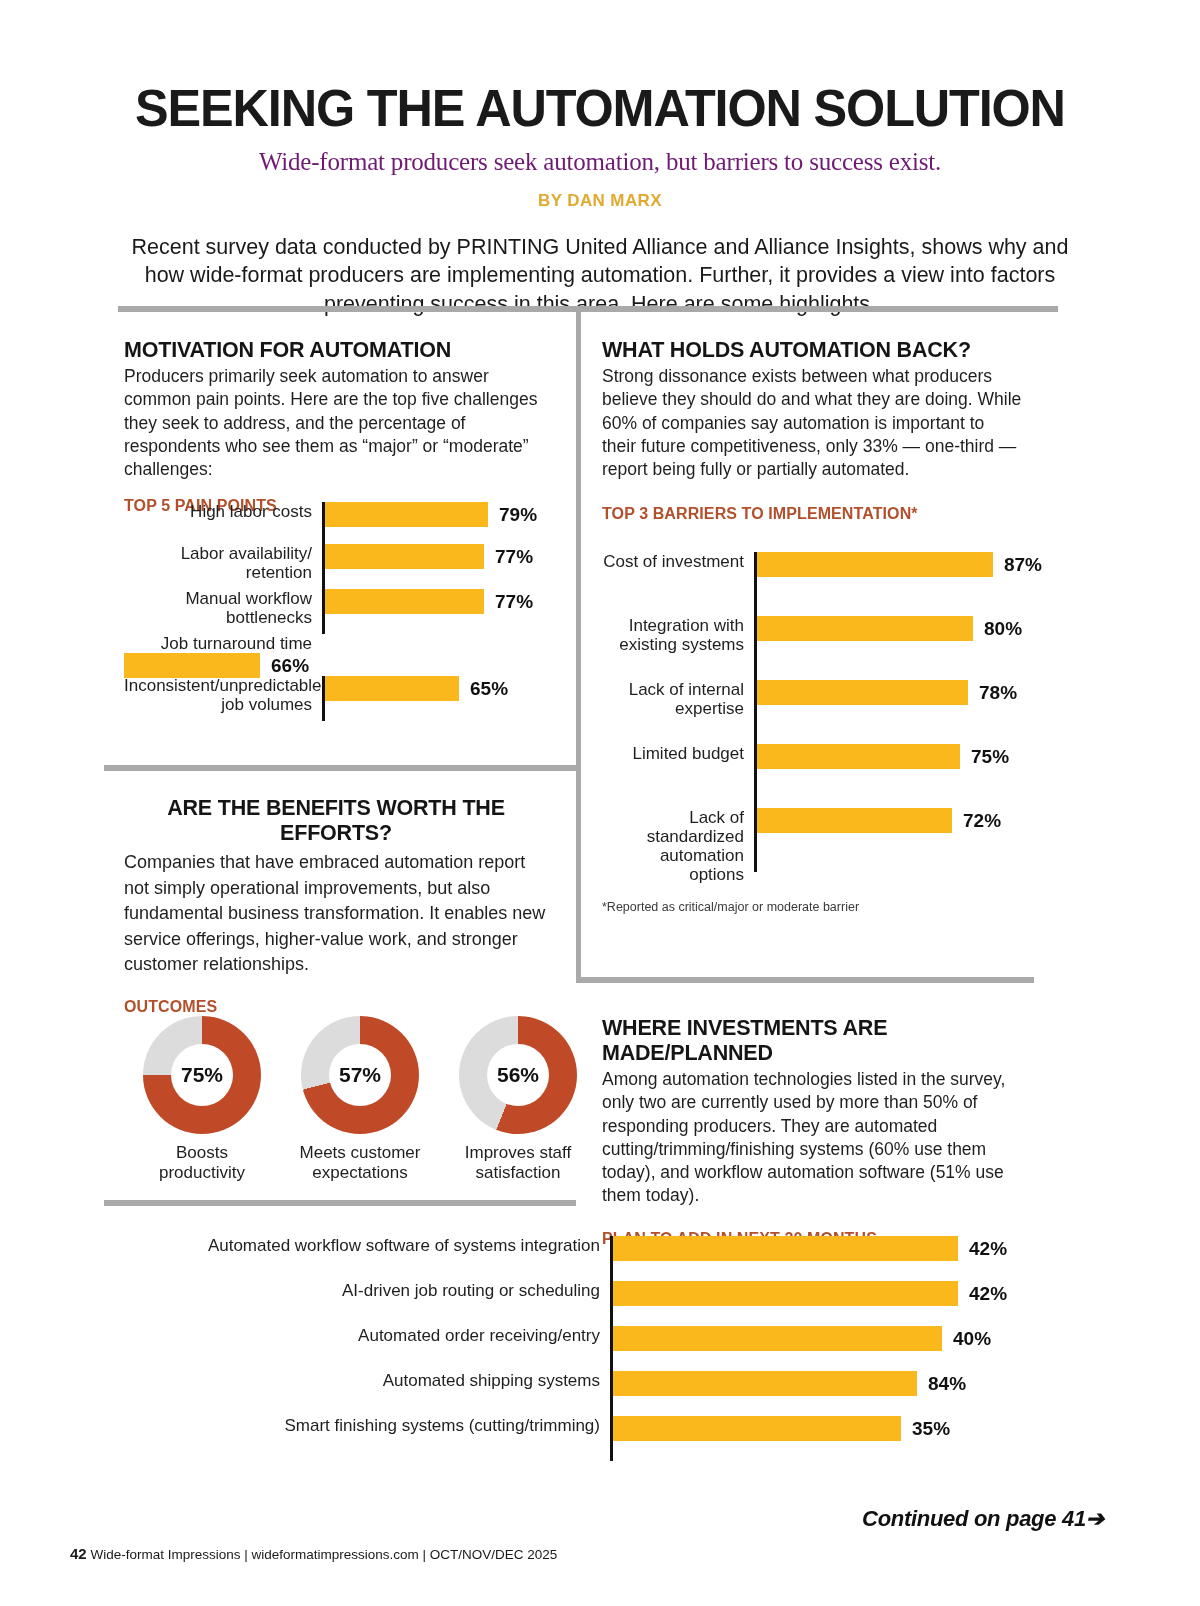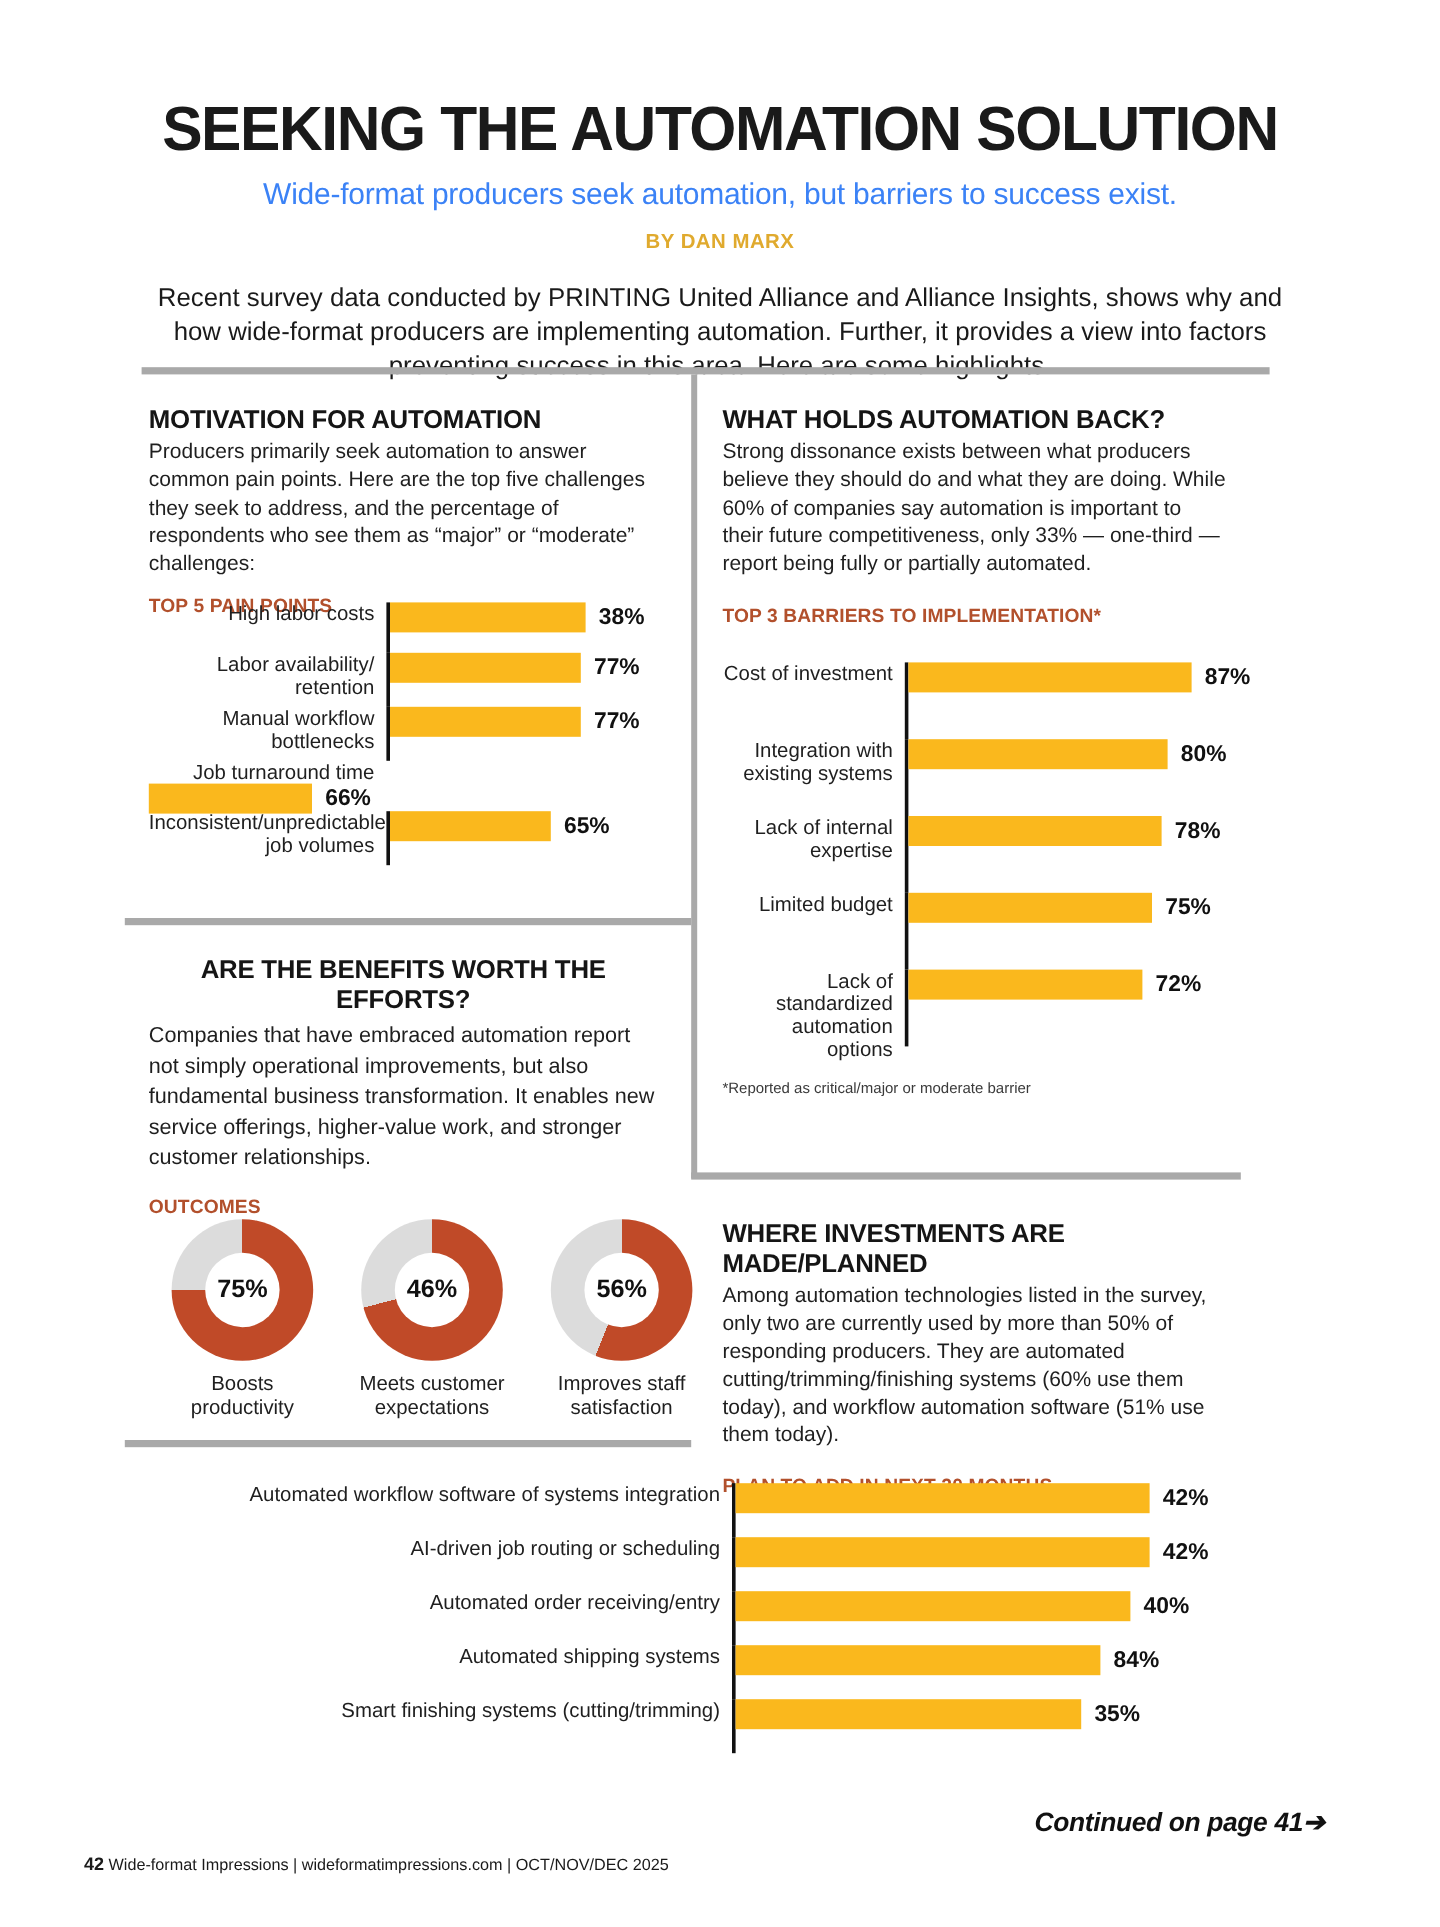--- a/index.html
+++ b/index.html
@@ -28,23 +28,24 @@
     font-weight: bold;
     font-size: 52px;
     letter-spacing: -1.2px;
     color: #1a1a1a;
     margin: 78px 0 0 0;
     transform: scaleX(0.97);
   }
   .subhead {
     text-align: center;
     font-size: 25px;
-    color: #3b82f6;
+    color: #701a75;
     margin: 10px 0 0 0;
     letter-spacing: -0.2px;
+    font-family: Liberation Serif, serif;
   }
   .byline {
     text-align: center;
     font-size: 17px;
     font-weight: bold;
     color: #e0aa2e;
     letter-spacing: 0.4px;
     margin: 15px 0 0 0;
   }
   .deck {
@@ -207,21 +208,21 @@
   <p class="sec-body">Producers primarily seek automation to answer common pain points. Here are the top five challenges they seek to address, and the percentage of respondents who see them as “major” or “moderate” challenges:</p>
   <div class="kicker" style="margin-top:16px;">TOP 5 PAIN POINTS</div>
 </div>
 
 <div class="barchart" style="position:absolute; left:124px; top:502px; width:440px;">
   <div class="bar-row" style="height:42px;">
     <div class="bar-label" style="width:198px;">High labor costs</div>
     <div class="bar-axis"></div>
     <div class="bar-track">
       <div class="bar-fill" style="width:163px;"></div>
-      <div class="bar-value">38%</div>
+      <div class="bar-value">79%</div>
     </div>
   </div>
   <div class="bar-row" style="height:45px;">
     <div class="bar-label" style="width:198px;">Labor availability/ retention</div>
     <div class="bar-axis"></div>
     <div class="bar-track">
       <div class="bar-fill" style="width:159px;"></div>
       <div class="bar-value">77%</div>
     </div>
   </div>
@@ -259,21 +260,21 @@
 
 <div class="donuts" style="position:absolute; left:136px; top:1016px;">
   <div class="donut-item">
     <div class="donut" style="background:conic-gradient(#c04a28 0% 75%, #dcdcdc 75% 100%);">
       <div class="donut-hole">75%</div>
     </div>
     <div class="donut-caption">Boosts productivity</div>
   </div>
   <div class="donut-item">
     <div class="donut" style="background:conic-gradient(#c04a28 0% 71%, #dcdcdc 71% 100%);">
-      <div class="donut-hole">46%</div>
+      <div class="donut-hole">57%</div>
     </div>
     <div class="donut-caption">Meets customer expectations</div>
   </div>
   <div class="donut-item">
     <div class="donut" style="background:conic-gradient(#c04a28 0% 56%, #dcdcdc 56% 100%);">
       <div class="donut-hole">56%</div>
     </div>
     <div class="donut-caption">Improves staff satisfaction</div>
   </div>
 </div>

